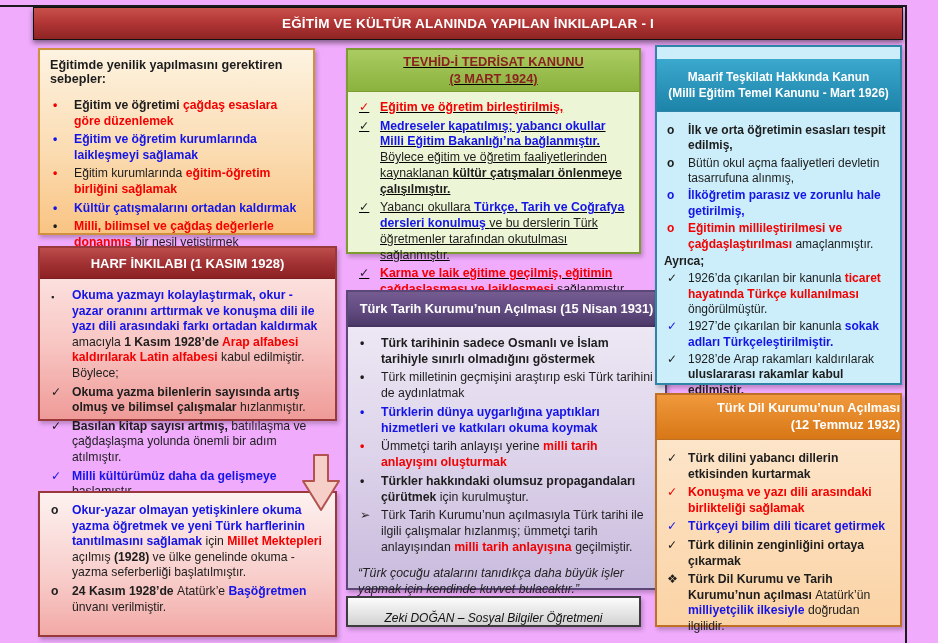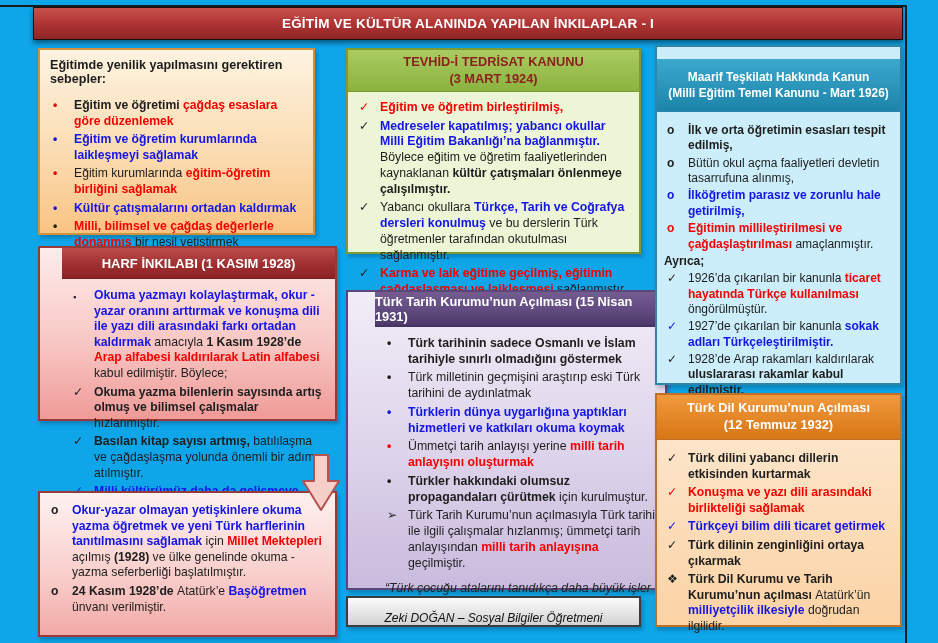--- a/index.html
+++ b/index.html
@@ -1,17 +1,17 @@
 <!DOCTYPE html>
 <html style="--text_black: #1d1d1d; --text_red: #f40000; --text_blue: #1414e8; --main_header_bg: #b03434; --harf_header_bg: #a23234; --pink_box_border: #99393b; --reasons_border: #d0913c; --green_header_top: #aacb61; --green_header_bottom: #8bb23e; --green_border: #7d9a33; --green_title: #8b2220; --green_body_bg: #ecf5d5; --purple_header: #614b80; --purple_border: #5b4778; --purple_body_bottom: #c9bbdd; --blue_header_top: #3ba8cd; --blue_header_bottom: #1d83a9; --blue_border: #2f85a8; --blue_body_bg: #cbeefa; --orange_header_top: #f0993c; --orange_header_bottom: #d87716; --orange_border: #bf7027; --orange_body_top: #fde9d2; --orange_body_bottom: #fbd3a5; --arrow_fill: #f7cfc9; --arrow_stroke: #b4524f;"><head>
 <meta charset="utf-8">
 <style>
   html,body { margin:0; padding:0; background:#ffffff; }
   .stage {
-    position:relative; width:938px; height:643px; background:#0ea5e9;
+    position:relative; width:938px; height:643px; background:#f0abfc;
     font-family:"Liberation Sans","DejaVu Sans",sans-serif; overflow:hidden;
   }
   .frame {
     position:absolute; left:0; top:5px; width:905px; height:638px;
     border-top:2px solid #1b1b1b; border-right:2px solid #1b1b1b;
   }
   .main-header {
     position:absolute; left:33px; top:7px; width:868px; height:31px;
     background:linear-gradient(180deg,#c8514c 0%, var(--main_header_bg) 50%, #8e2424 100%);
     border:1px solid #121212; box-shadow:0 3px 5px rgba(0,0,0,0.45);
@@ -37,21 +37,20 @@
     background:linear-gradient(180deg,#fdf3e1 0%,#fbdcb2 55%,#f9c483 100%);
     padding:8px 9px 4px 10px; font-size:12.2px;
   }
   .reasons-title { font-weight:bold; font-size:12.6px; color:var(--text_black); margin-bottom:12px; }
 
   .harf {
     left:38px; top:246px; width:299px; height:175px;
     border:2px solid var(--pink_box_border);
     background:linear-gradient(180deg,#fdecea 0%,#f8c7c4 55%,#ef9b98 100%);
     font-size:12.2px;
-    padding-left:22px;
   }
   .harf-header {
     height:30px; background:linear-gradient(180deg,#bd4c4b 0%,var(--harf_header_bg) 50%,#8c2123 100%);
     border-bottom:1px solid #7c1d1f; color:#fff; font-weight:bold; font-size:13px;
     display:flex; align-items:center; justify-content:center;
   }
   .harf .list { padding:9px 8px 0 8px; }
   .harf .bullet.square { font-size:9px; padding-top:4px; }
 
   .millet {
@@ -59,36 +58,35 @@
     border:2px solid var(--pink_box_border);
     background:linear-gradient(180deg,#fdf2f0 0%,#f8cdca 60%,#f2a9a6 100%);
     padding:10px 8px 0 8px; font-size:12.2px;
   }
 
   .down-arrow { position:absolute; left:301px; top:454px; z-index:6; }
 
   
   .tevhid {
     left:346px; top:48px; width:295px; height:206px;
-    border:2px solid var(--green_border); background:var(--green_body_bg); font-size:12.3px;
+    border:2px solid var(--green_border); background:var(--green_body_bg); font-size:12.3px;text-decoration:underline;
   }
   .tevhid-header {
     height:41px; background:linear-gradient(180deg,var(--green_header_top),var(--green_header_bottom));
     border-bottom:1px solid var(--green_border);
     color:var(--green_title); font-weight:bold; font-size:12.8px; text-align:center;
     display:flex; flex-direction:column; justify-content:center; line-height:1.3;
   }
   .tevhid .list { padding:8px 8px 0 8px; }
 
   .tarih {
     left:346px; top:290px; width:321px; height:300px;
     border:2px solid var(--purple_border);
     background:linear-gradient(180deg,#f1edf7 0%,#ddd3ea 55%,var(--purple_body_bottom) 100%);
     font-size:12.3px;
-    padding-left:27px;
   }
   .tarih-header {
     height:33px; background:linear-gradient(180deg,#745c90 0%,var(--purple_header) 55%,#4e3a6a 100%);
     border-bottom:2px solid #463361; color:#fff; font-weight:bold; font-size:12.8px;
     display:flex; align-items:center; justify-content:center;
   }
   .tarih .list { padding:9px 9px 0 9px; }
   .quote { font-style:italic; font-size:12.3px; color:#222; padding:7px 10px 0 10px; line-height:1.3; }
 
   .footer-box {
@@ -113,21 +111,21 @@
 
   .dil {
     left:655px; top:393px; width:247px; height:234px;
     border:2px solid var(--orange_border);
     background:linear-gradient(180deg,var(--orange_body_top),var(--orange_body_bottom));
     font-size:12.2px;
   }
   .dil-header {
     height:44px; background:linear-gradient(180deg,var(--orange_header_top),var(--orange_header_bottom));
     border-bottom:1px solid var(--orange_border); color:#fff; font-weight:bold; font-size:12.8px;
-    text-align:center; display:flex; flex-direction:column; justify-content:center; line-height:1.3;
+    text-align:center; display:flex; flex-direction:column; justify-content:center; line-height:1.3;align-items:flex-end;
   }
   .dil .list { padding:11px 5px 0 7px; }
 </style>
 </head>
 <body>
 
 <div class="stage">
   <div class="frame"></div>
 
   <div class="main-header">

